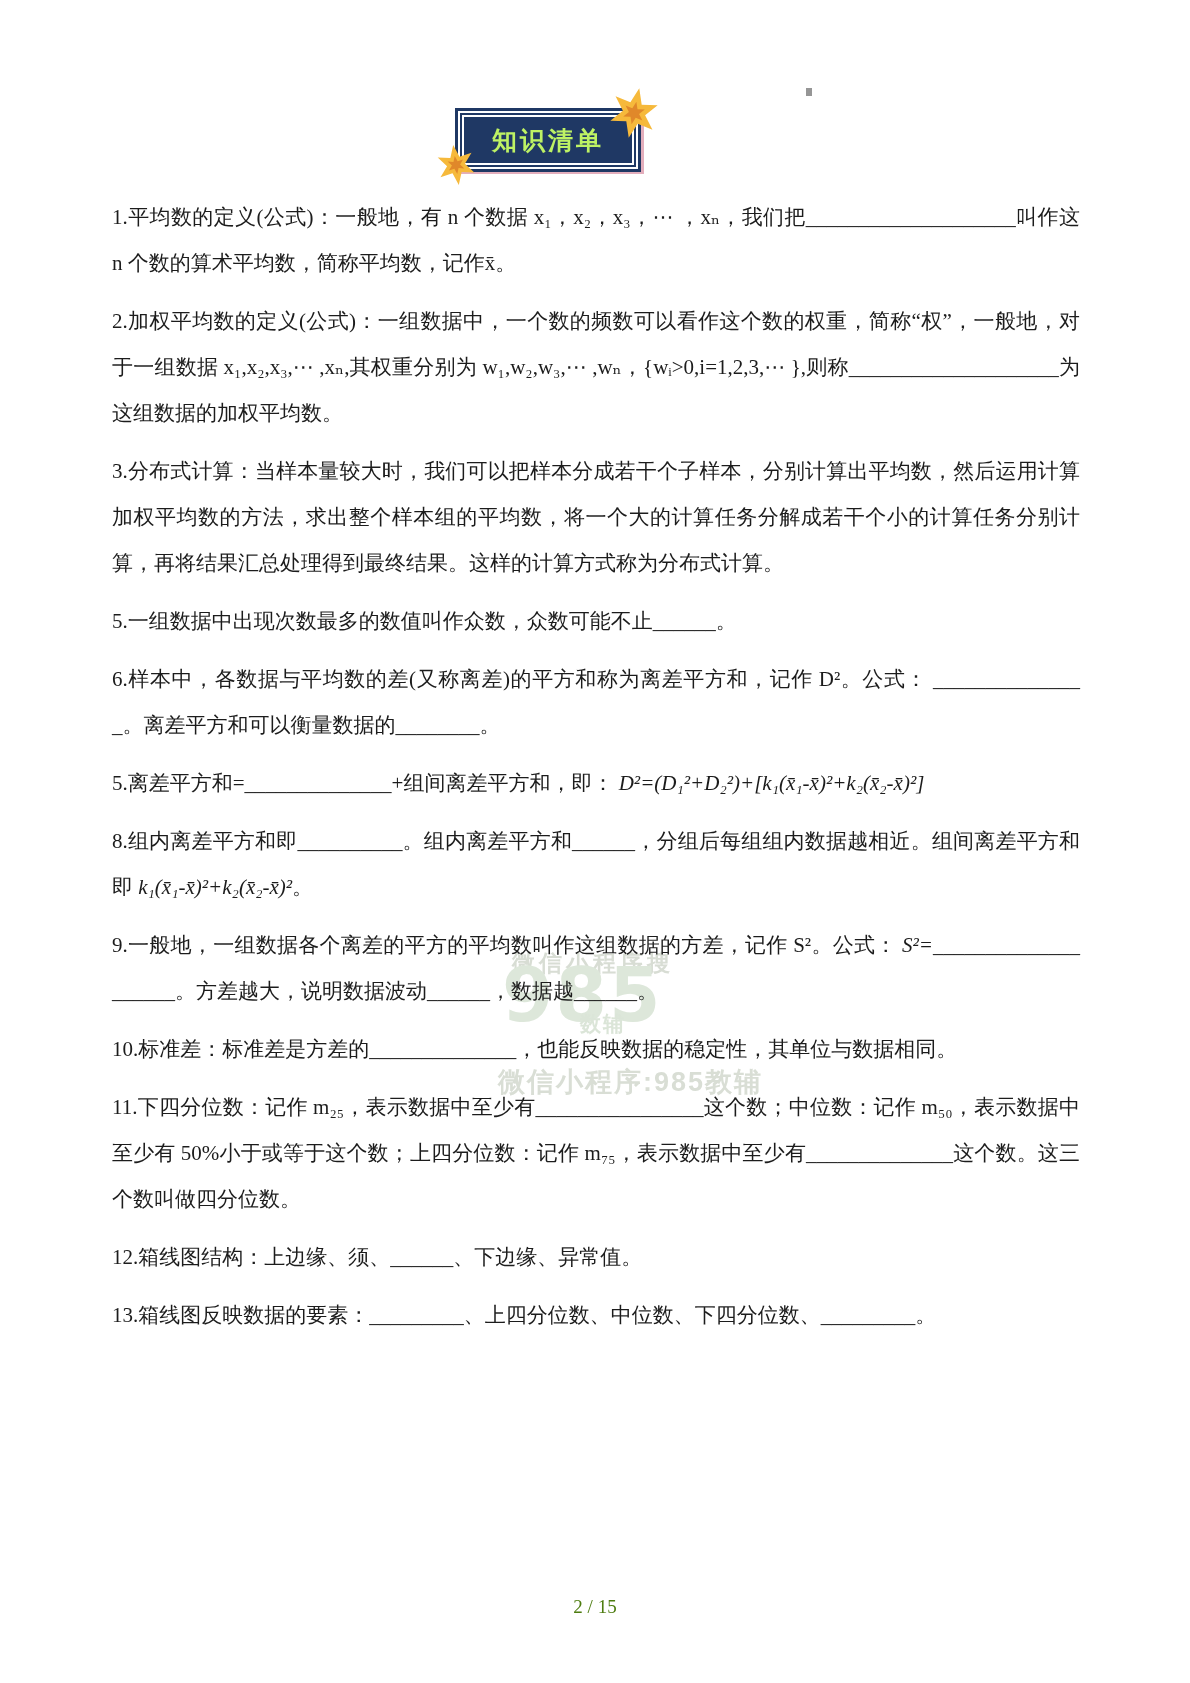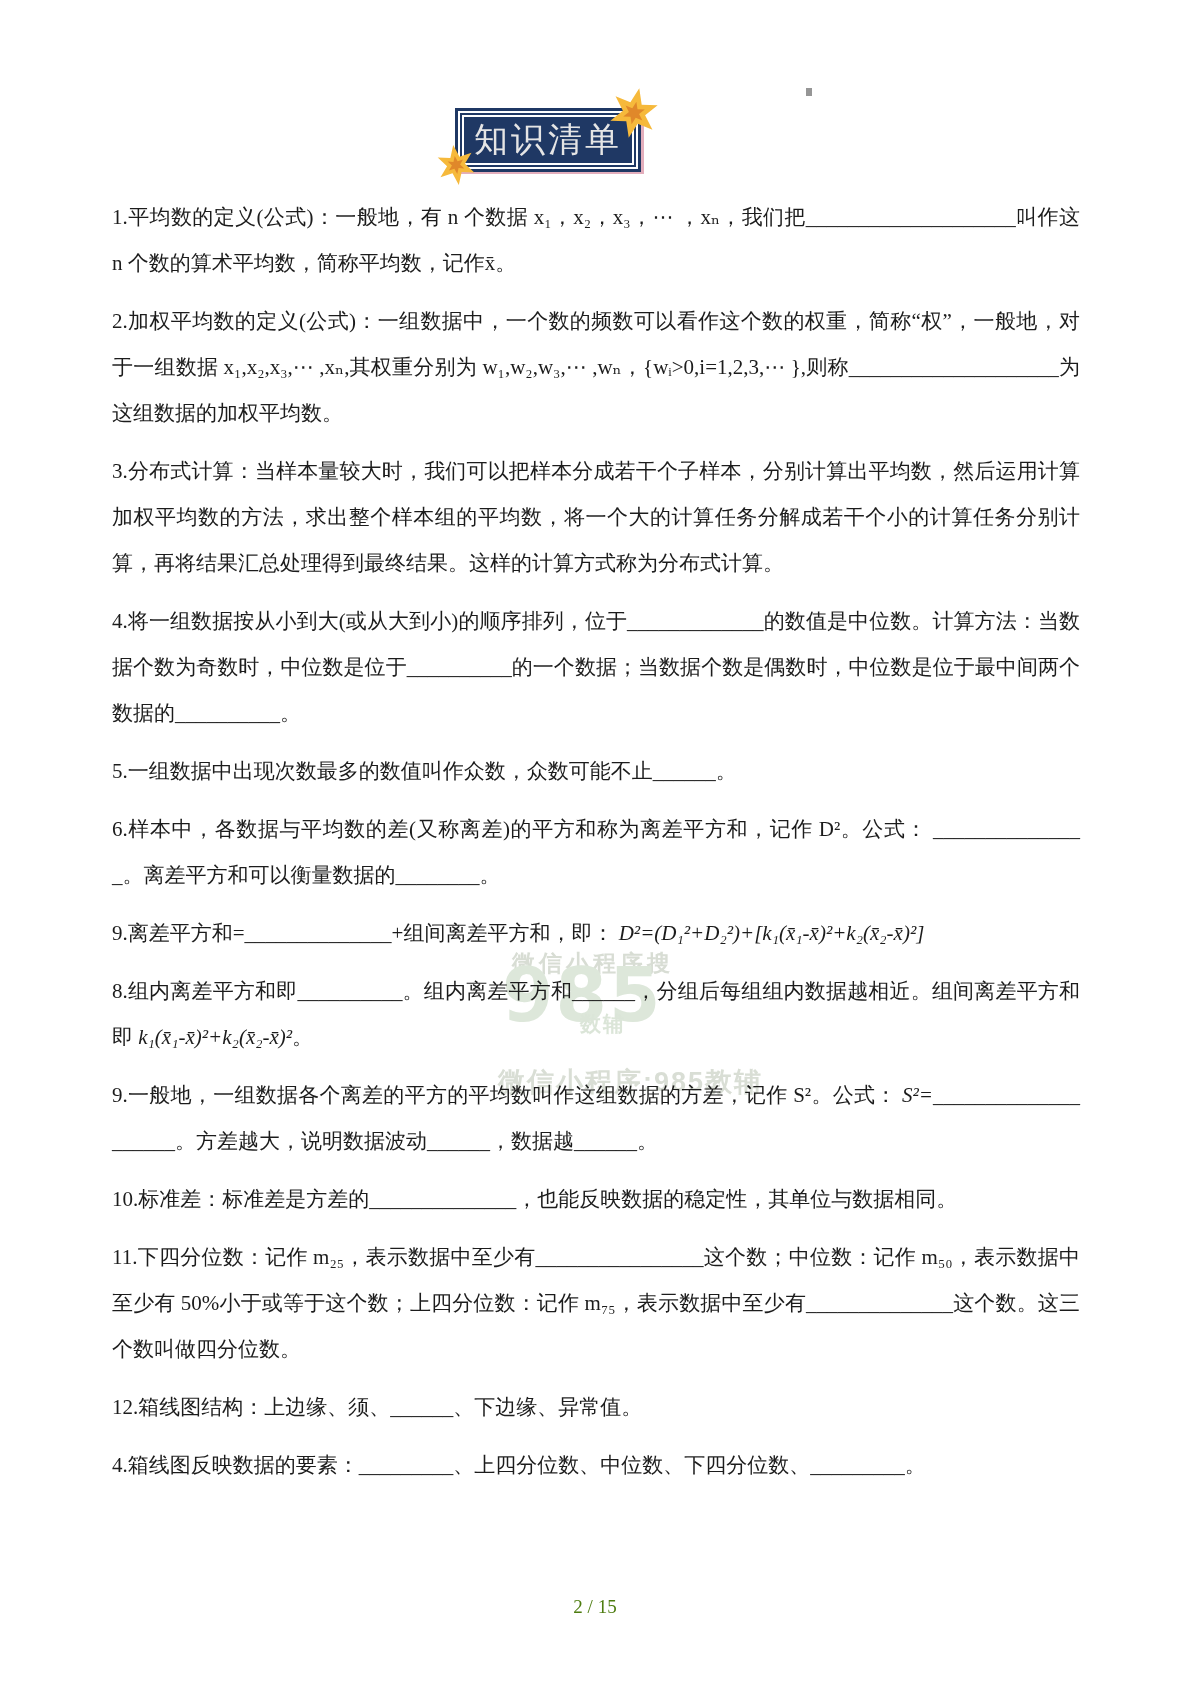--- a/index.html
+++ b/index.html
@@ -34,21 +34,21 @@
     background: #ffffff;
   }
   .badge-inner {
     background: #1f3864;
     height: 100%;
     display: flex; align-items: center; justify-content: center;
     box-sizing: border-box;
   }
   .badge-inner span {
     font-family: "Liberation Sans", "DejaVu Sans", sans-serif;
-    font-weight: 400; font-size: 34px; color: #e5e5e5;
+    font-weight: 700; font-size: 25px; color: #bef264;
     letter-spacing: 3px;
   }
   .star { position: absolute; }
   .star-tr { right: -22px; top: -24px; width: 58px; height: 58px; transform: rotate(12deg); }
   .star-bl { left: -22px; bottom: -16px; width: 46px; height: 46px; transform: rotate(-8deg); }
 
   .stray-mark {
     position: absolute; left: 806px; top: 88px;
     width: 6px; height: 8px; background: #969696;
   }
@@ -127,27 +127,26 @@
 
   <div class="wm wm-line1">微信小程序搜</div>
   <div class="wm wm-big">985</div>
   <div class="wm wm-small">数辅</div>
   <div class="wm wm-strip">微信小程序:985教辅</div>
 
   <div class="content">
     <p class="para"><span>1.平均数的定义(公式)：一般地，有 n 个数据 x₁，x₂，x₃，⋯ ，xₙ，我们把____________________叫作这 n 个数的算术平均数，简称平均数，记作x̄。</span></p>
     <p class="para"><span>2.加权平均数的定义(公式)：一组数据中，一个数的频数可以看作这个数的权重，简称“权”，一般地，对于一组数据 x₁,x₂,x₃,⋯ ,xₙ,其权重分别为 w₁,w₂,w₃,⋯ ,wₙ，{wᵢ&gt;0,i=1,2,3,⋯ },则称____________________为这组数据的加权平均数。</span></p>
     <p class="para"><span>3.分布式计算：当样本量较大时，我们可以把样本分成若干个子样本，分别计算出平均数，然后运用计算加权平均数的方法，求出整个样本组的平均数，将一个大的计算任务分解成若干个小的计算任务分别计算，再将结果汇总处理得到最终结果。这样的计算方式称为分布式计算。</span></p>
-    <p class="para"><span>4.将一组数据按从小到大(或从大到小)的顺序排列，位于_____________的数值是中位数。计算方法：当数据个数为奇数时，中位数是位于__________的一个数据；当数据个数是偶数时，中位数是位于最中间两个数据的__________。</span></p>
     <p class="para"><span>5.一组数据中出现次数最多的数值叫作众数，众数可能不止______。</span></p>
     <p class="para"><span>6.样本中，各数据与平均数的差(又称离差)的平方和称为离差平方和，记作 D²。公式： ______________ _。离差平方和可以衡量数据的________。</span></p>
-    <p class="para"><span>9.离差平方和=______________+组间离差平方和，即：  </span><span class="formula">D²=(D₁²+D₂²)+[k₁(x̄₁-x̄)²+k₂(x̄₂-x̄)²]</span><span></span></p>
+    <p class="para"><span>5.离差平方和=______________+组间离差平方和，即：  </span><span class="formula">D²=(D₁²+D₂²)+[k₁(x̄₁-x̄)²+k₂(x̄₂-x̄)²]</span><span></span></p>
     <p class="para"><span>8.组内离差平方和即__________。组内离差平方和______，分组后每组组内数据越相近。组间离差平方和即 </span><span class="formula">k₁(x̄₁-x̄)²+k₂(x̄₂-x̄)²</span><span>。</span></p>
     <p class="para"><span>9.一般地，一组数据各个离差的平方的平均数叫作这组数据的方差，记作 S²。公式： </span><span class="formula">S²=______________</span><span> ______。方差越大，说明数据波动______，数据越______。</span></p>
     <p class="para"><span>10.标准差：标准差是方差的______________，也能反映数据的稳定性，其单位与数据相同。</span></p>
     <p class="para"><span>11.下四分位数：记作 m₂₅，表示数据中至少有________________这个数；中位数：记作 m₅₀，表示数据中至少有 50%小于或等于这个数；上四分位数：记作 m₇₅，表示数据中至少有______________这个数。这三个数叫做四分位数。</span></p>
     <p class="para"><span>12.箱线图结构：上边缘、须、______、下边缘、异常值。</span></p>
-    <p class="para"><span>4.箱线图反映数据的要素：_________、上四分位数、中位数、下四分位数、_________。</span></p>
+    <p class="para"><span>13.箱线图反映数据的要素：_________、上四分位数、中位数、下四分位数、_________。</span></p>
   </div>
 
   <div class="footer">2 / 15</div>
 
 </div>
 
 </body></html>

